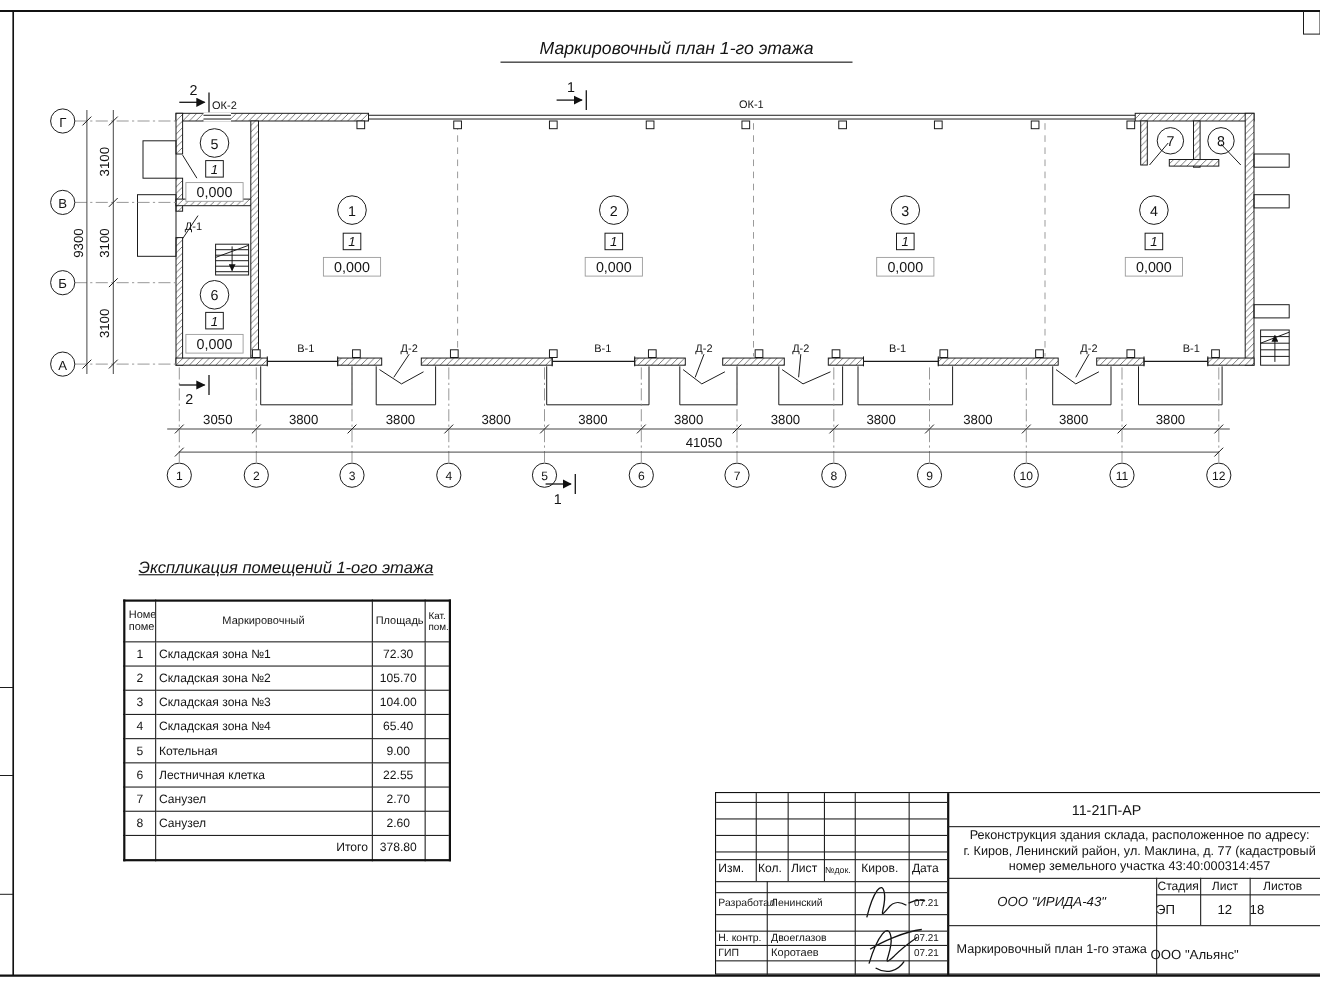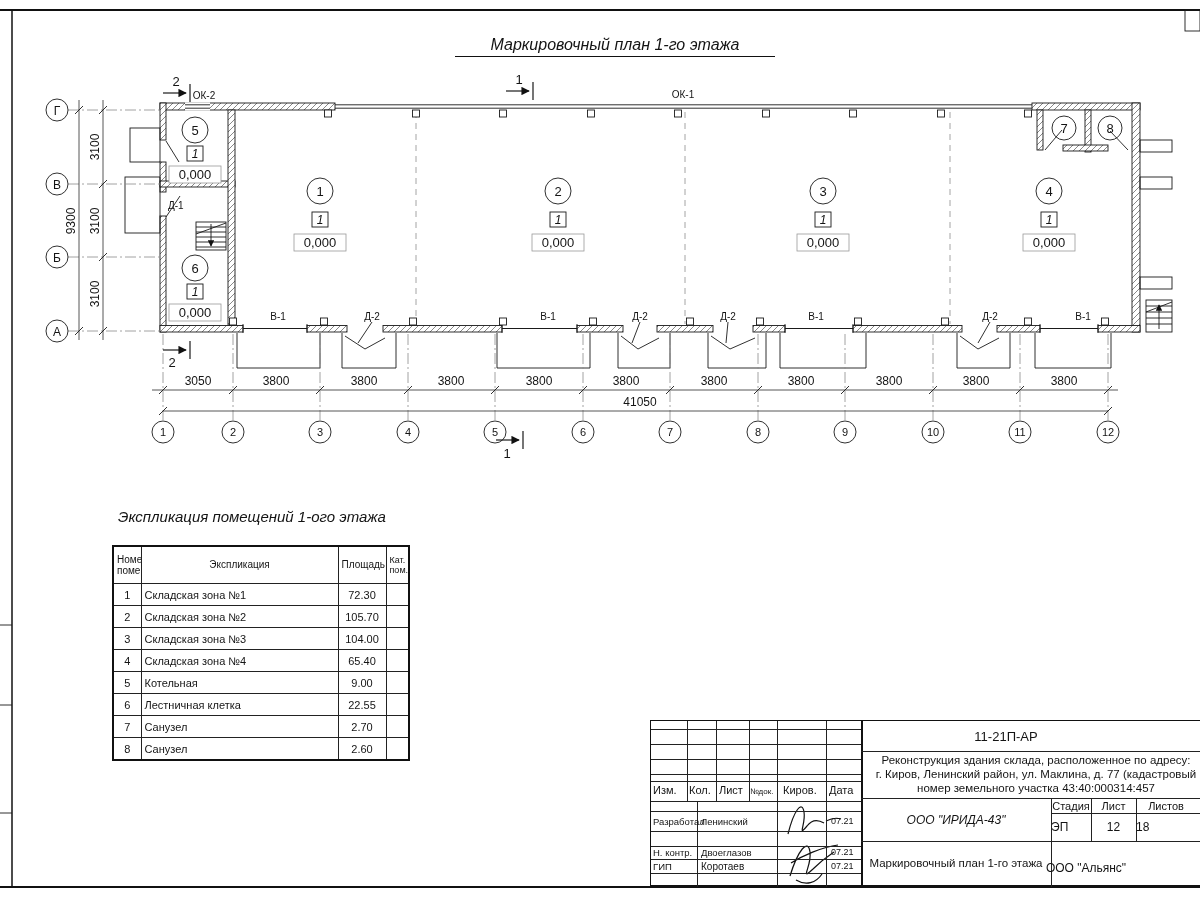--- a/index.html
+++ b/index.html
@@ -16,21 +16,21 @@
   .whitebox{fill:#fff;stroke:#1a1a1a;stroke-width:0.9}
   .gray{stroke:#8a8a8a;stroke-width:0.8;fill:none}
   .dashdot{stroke-dasharray:11 3 2 3}
   .dashed{stroke:#9a9a9a;stroke-width:0.9;fill:none;stroke-dasharray:6 5}
   .dim{stroke:#444;stroke-width:0.9;fill:none}
   .lvlbox{fill:#fff;stroke:#999;stroke-width:0.8}
   
   .dwg-title{font-style:italic;font-size:16px;text-align:center;
              border-bottom:1.6px solid #111;padding-bottom:2px}
   
-  .expl-title{font-style:italic;font-size:15px;}
+  .expl-title{font-style:italic;font-size:15px;text-align:center;text-decoration:underline}
   table.expl{border-collapse:collapse;table-layout:fixed;width:296px;background:transparent}
   table.expl td{border:1px solid #222;font-size:11px;padding:0 3px;height:21px;overflow:hidden;white-space:nowrap}
   table.expl tr.hdr td{font-size:10px;height:36px;text-align:center;white-space:normal;line-height:1.15}
   table.expl{border:2px solid #111}
   .c-num{text-align:center}.c-area{text-align:center}
   
   .tb{position:absolute;left:650px;top:720px;width:560px;height:166px;border:1.8px solid #111;box-sizing:border-box}
   .tb .vl{position:absolute;width:1px;background:#222}
   .tb .vl2{position:absolute;width:2px;background:#111}
   .tb .hl{position:absolute;height:1px;background:#222}
@@ -429,21 +429,21 @@
 <table class="expl abs" style="left:112px;top:545px">
   <colgroup>
       <col style="width:28px">
       <col style="width:197px">
       <col style="width:48px">
       <col style="width:23px">
     </colgroup>
   <tbody>
       <tr class="hdr">
     <td>Номер помещ.</td>
-    <td>Экспликация</td>
+    <td>Маркировочный</td>
     <td>Площадь</td>
     <td style="font-size:9px">Кат. пом.</td>
   </tr>
   <tr>
     <td class="c-num">1</td>
     <td>Складская зона №1</td>
     <td class="c-area">72.30</td>
     <td></td>
   </tr>
   <tr>
@@ -479,20 +479,26 @@
   <tr>
     <td class="c-num">7</td>
     <td>Санузел</td>
     <td class="c-area">2.70</td>
     <td></td>
   </tr>
   <tr>
     <td class="c-num">8</td>
     <td>Санузел</td>
     <td class="c-area">2.60</td>
+    <td></td>
+  </tr>
+  <tr>
+    <td></td>
+    <td style="text-align:right">Итого</td>
+    <td class="c-area">378.80</td>
     <td></td>
   </tr>
 </tbody>
   </table>
 
 <div class="tb">
 
   <div class="vl2" style="left:210px;top:0;height:166px"></div>
   <div class="vl" style="left:36px;top:0;height:80px"></div>
   <div class="vl" style="left:65px;top:0;height:80px"></div>

